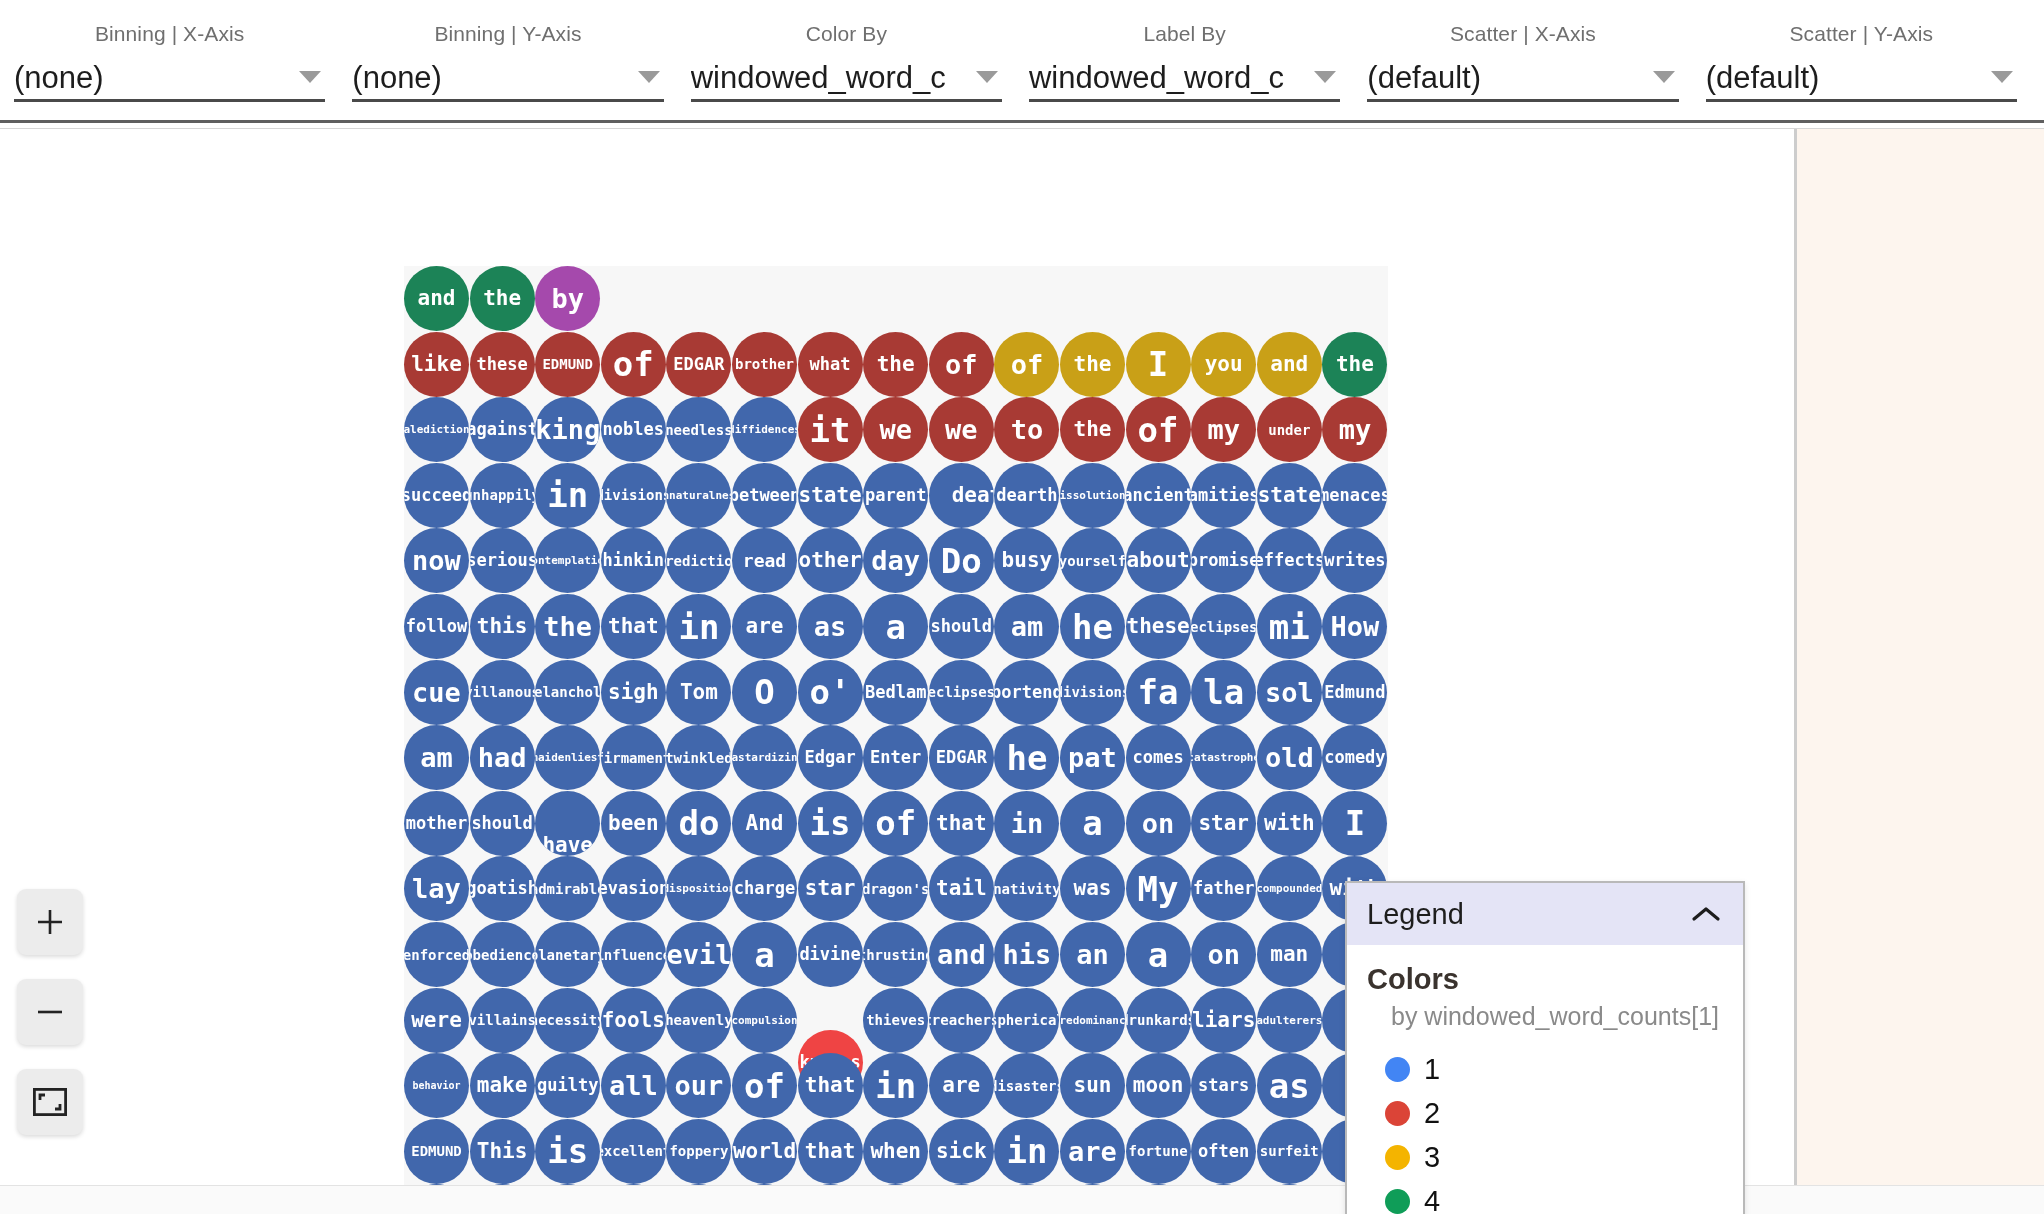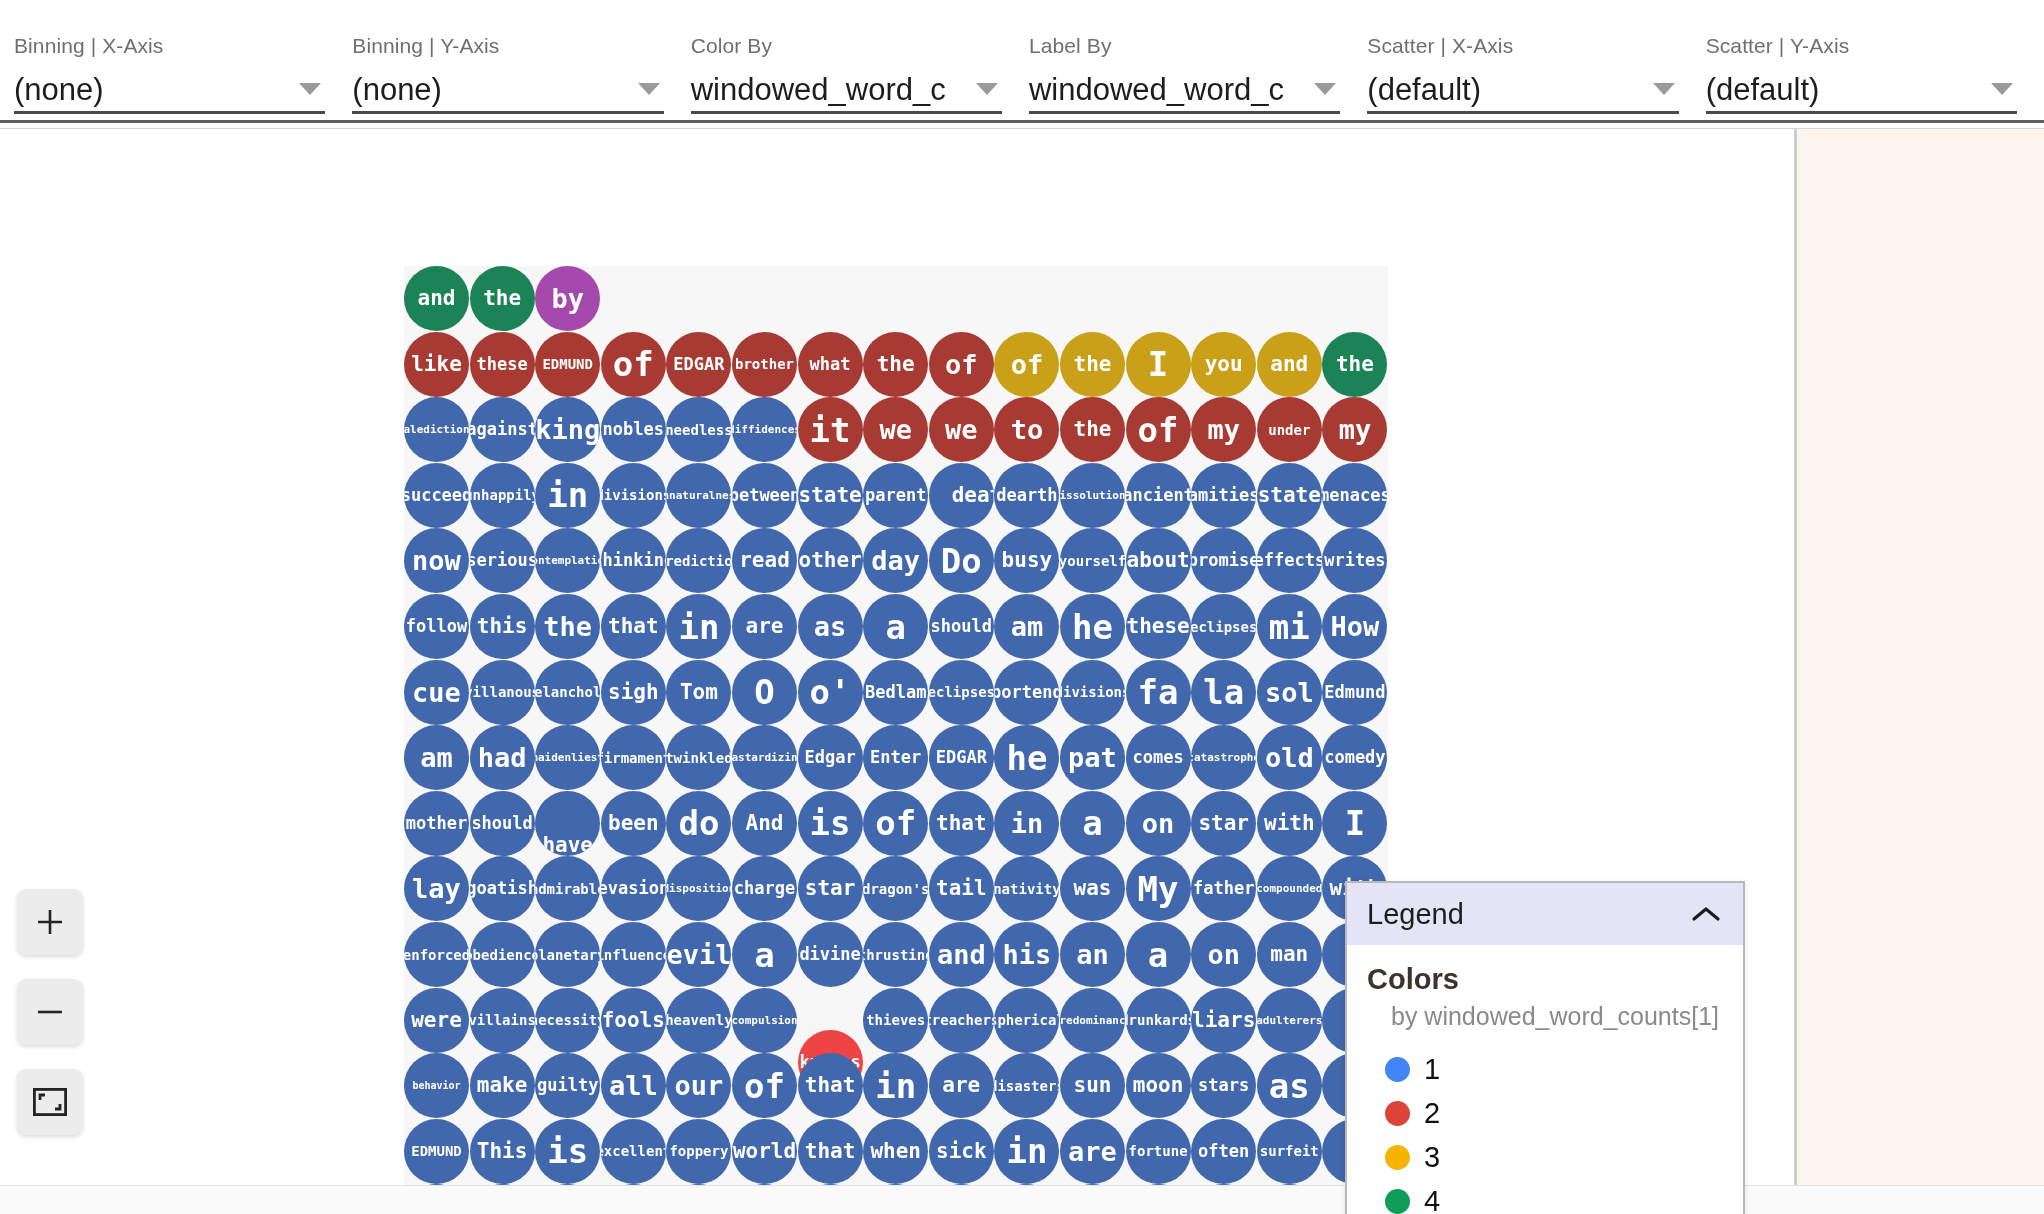--- a/index.html
+++ b/index.html
@@ -28,21 +28,22 @@
   }
   .toolbar-sep2 {
     position: absolute; left: 0; top: 128px; width: 2044px; height: 1px;
     background: #d6d6d6;
   }
 
   .select-field {
     width: 312px;
     margin-right: 27px;
     position: relative;
-    padding-top: 34px;
+    padding-top: 22px;
+    text-align: center;
   }
   .select-label {
     font-size: 21px;
     color: #6f6f6f;
     line-height: 24px;
     white-space: nowrap;
     letter-spacing: 0.1px;
   }
   .select-control {
     position: relative;
@@ -391,21 +392,21 @@
           <div class="node" style="left: 535.2px; top: 399.4px; width: 65px; height: 65px; background: rgb(65, 103, 172);">
             <span style="font-size: 11px;">contemplation</span>
           </div>
           <div class="node" style="left: 600.8px; top: 399.4px; width: 65px; height: 65px; background: rgb(65, 103, 172);">
             <span style="font-size: 17px;">thinking</span>
           </div>
           <div class="node" style="left: 666.4px; top: 399.4px; width: 65px; height: 65px; background: rgb(65, 103, 172);">
             <span style="font-size: 14px;">prediction</span>
           </div>
           <div class="node" style="left: 732px; top: 399.4px; width: 65px; height: 65px; background: rgb(65, 103, 172);">
-            <span style="font-size: 21px;">read</span>
+            <span style="font-size: 18px;">read</span>
           </div>
           <div class="node" style="left: 797.6px; top: 399.4px; width: 65px; height: 65px; background: rgb(65, 103, 172);">
             <span style="font-size: 21px;">other</span>
           </div>
           <div class="node" style="left: 863.2px; top: 399.4px; width: 65px; height: 65px; background: rgb(65, 103, 172);">
             <span style="font-size: 27px;">day</span>
           </div>
           <div class="node" style="left: 928.8px; top: 399.4px; width: 65px; height: 65px; background: rgb(65, 103, 172);">
             <span style="font-size: 34px;">Do</span>
           </div>

